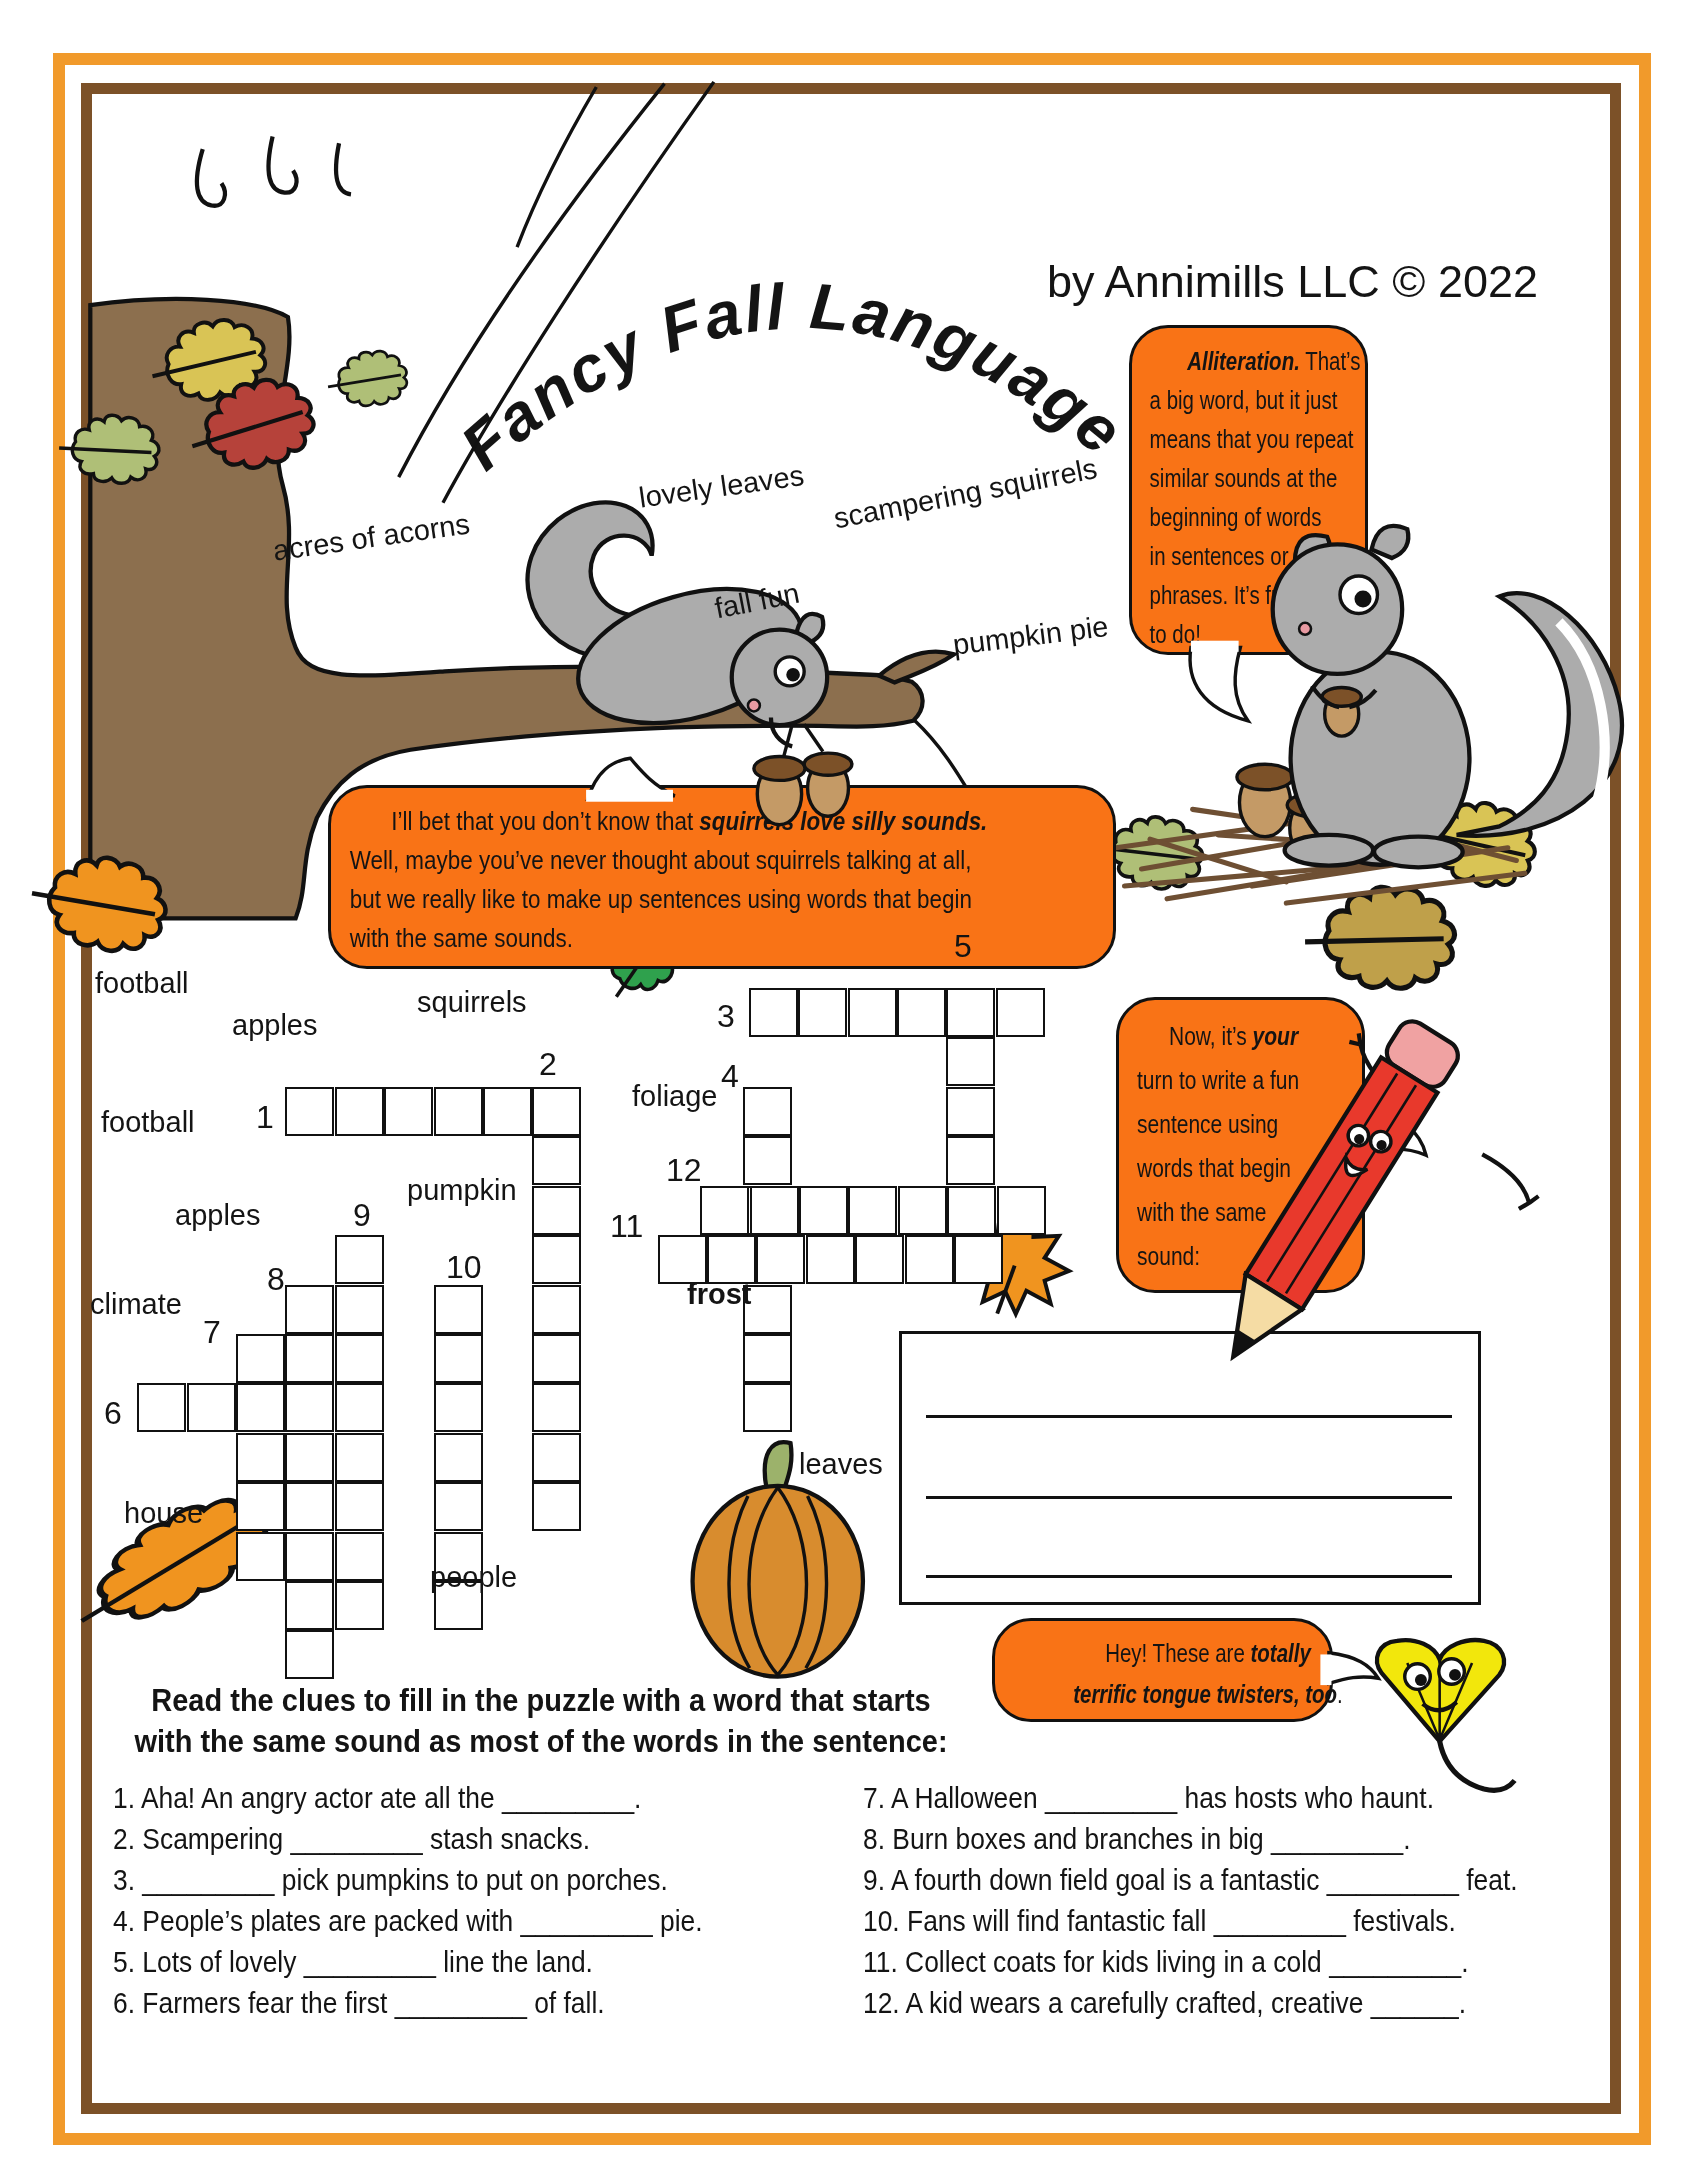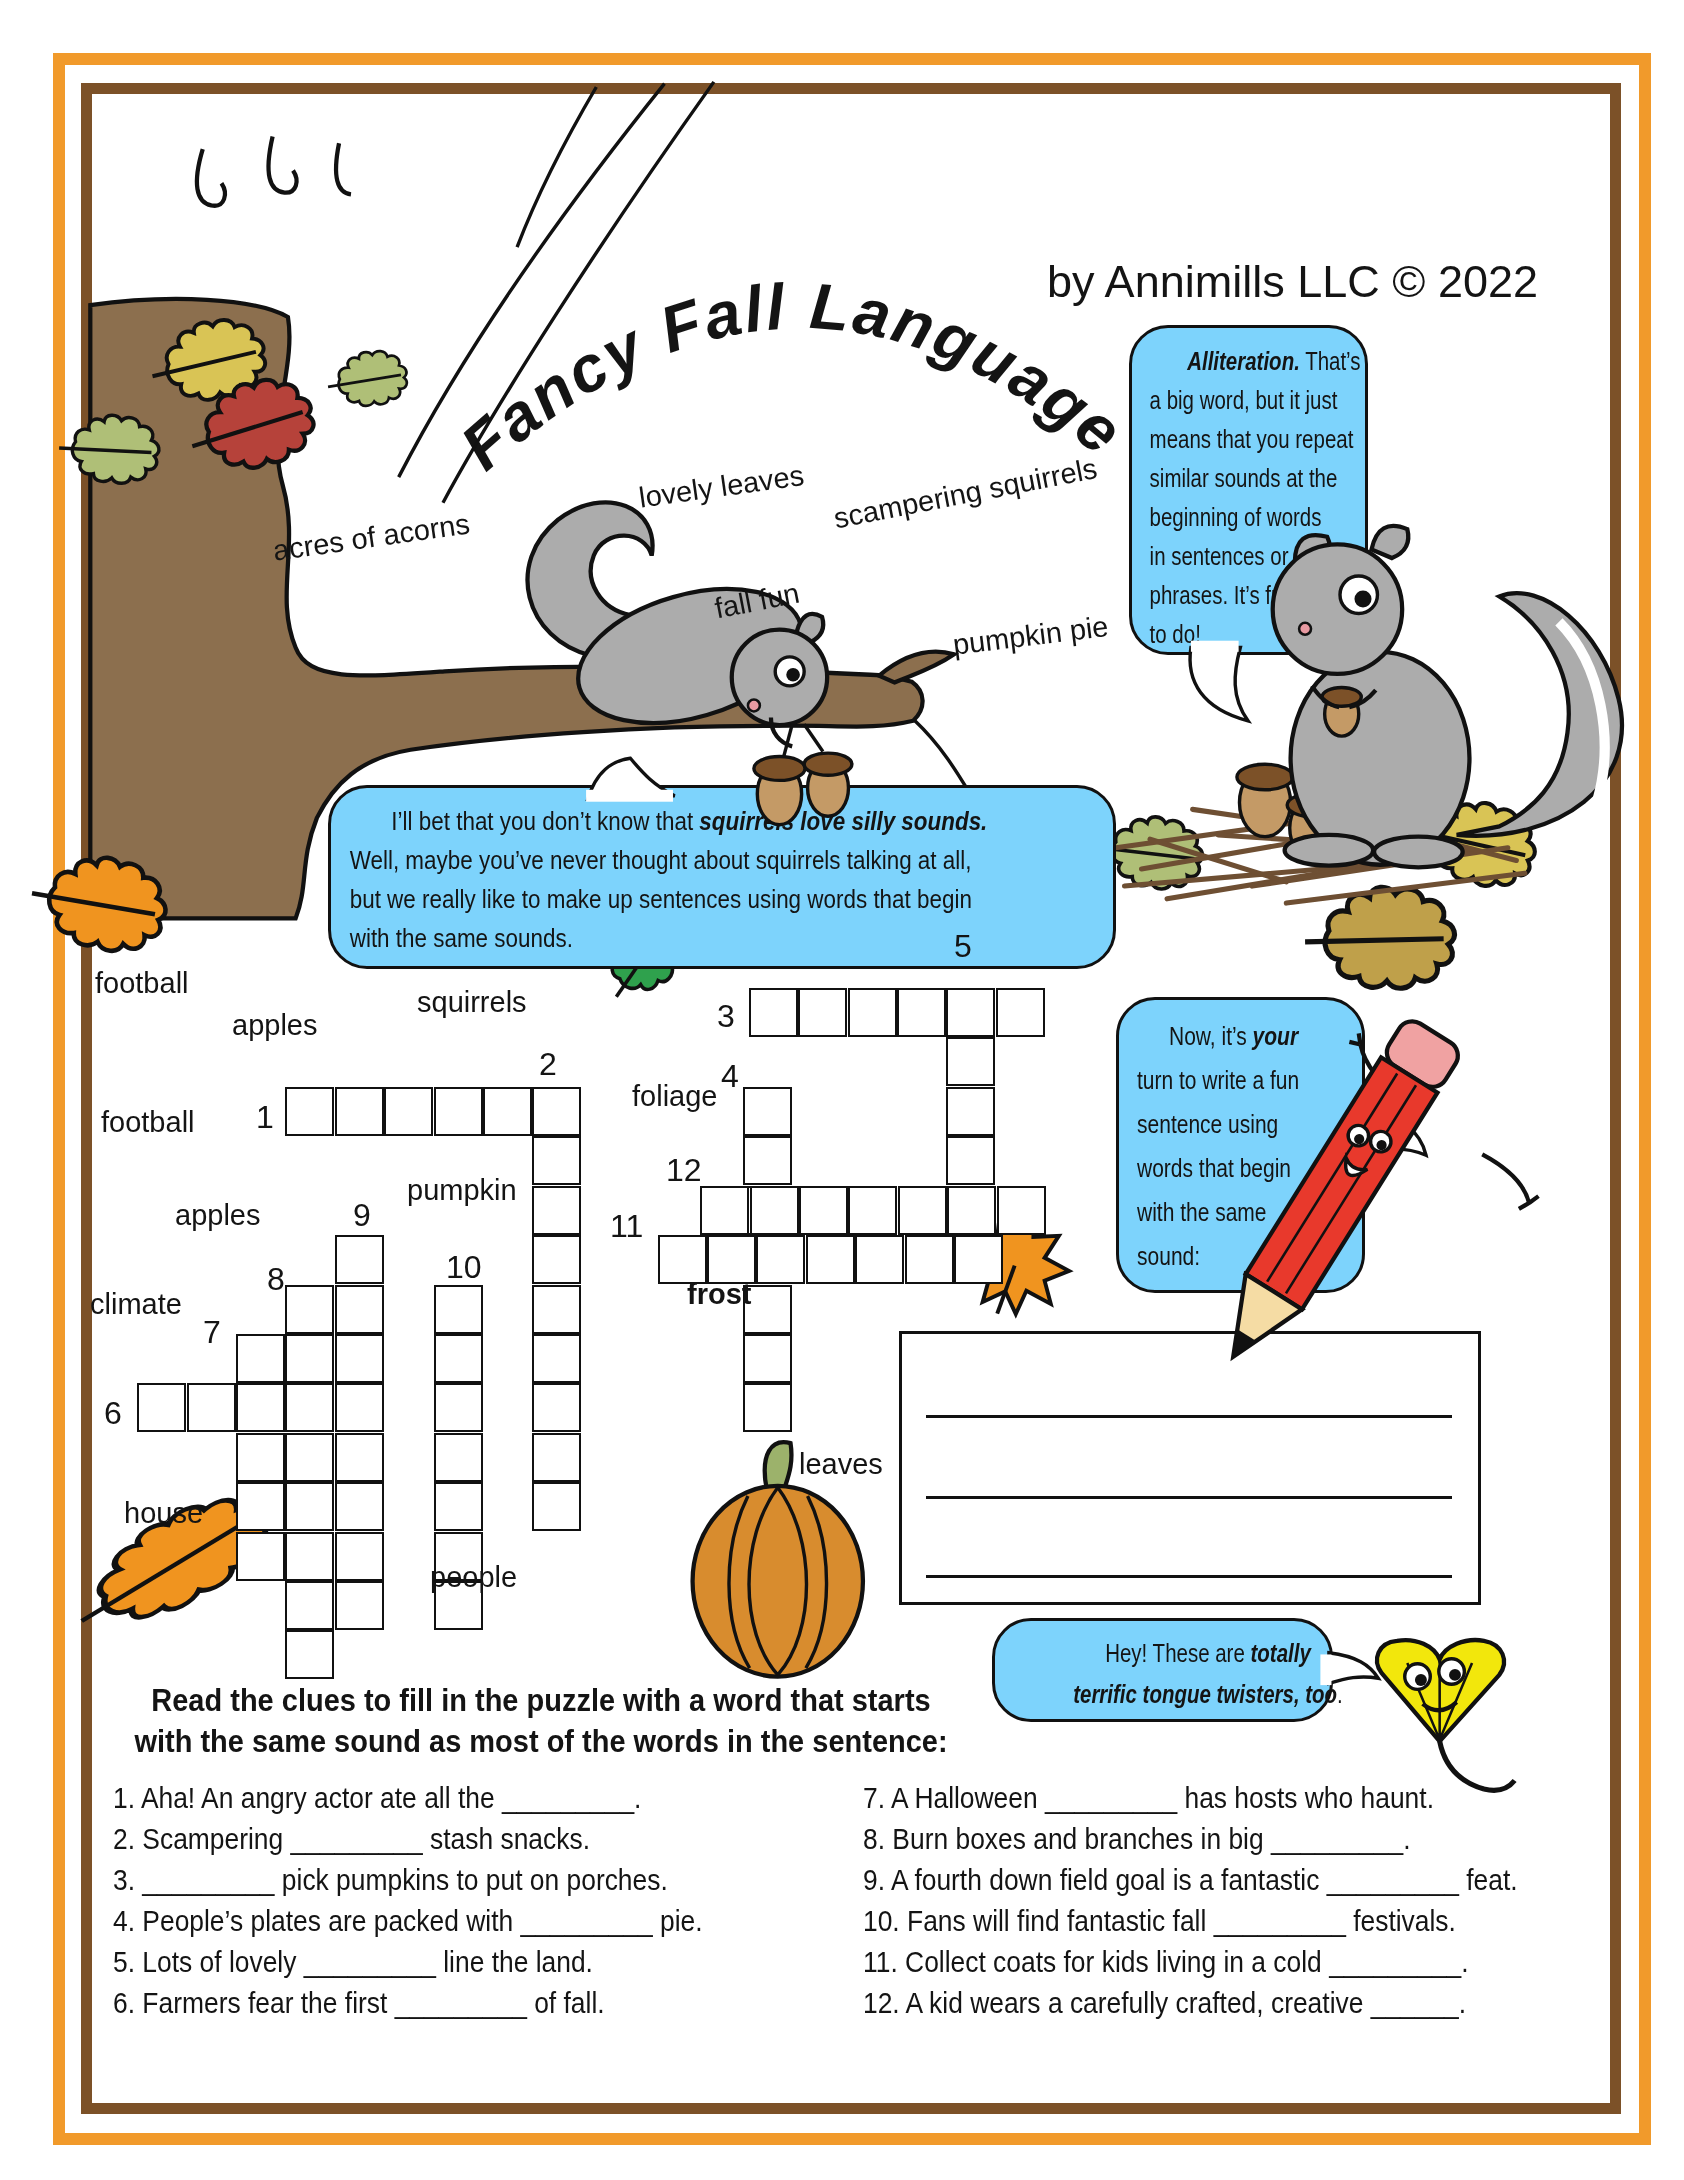--- a/index.html
+++ b/index.html
@@ -11,21 +11,21 @@
   svg.layer{position:absolute;left:0;top:0;width:1685px;height:2181px;}
   #art{z-index:1}
   #art-top{z-index:8;pointer-events:none}
   .masthead{position:absolute;left:92px;top:75px;z-index:2;white-space:nowrap;}
   .t-main{font-family:"Liberation Serif",serif;font-size:167px;color:#F6A02C;letter-spacing:1.7px;}
   .t-accent{font-family:"Liberation Serif",serif;font-size:181px;color:#7D4E24;font-weight:bold;font-style:italic;margin-left:29px;}
   .byline{position:absolute;left:1022px;top:256px;width:516px;text-align:right;font-size:45px;z-index:2;}
   .arc-svg{position:absolute;left:426px;top:192px;width:767px;height:341px;z-index:2;overflow:visible;}
   .subtitle{position:absolute;left:511px;top:414px;width:596px;text-align:center;font-size:34px;z-index:2;}
   .phrase{position:absolute;font-size:29px;white-space:nowrap;z-index:4;}
-  .bubble{position:absolute;background:#7dd3fc;border:3.4px solid #111;border-radius:39px;z-index:5;box-sizing:border-box;}
+  .bubble{position:absolute;background:#f97316;border:3.4px solid #111;border-radius:39px;z-index:5;box-sizing:border-box;}
   .bubble-text{padding:13.6px 17px 8.5px 22px;}
   .bln{white-space:nowrap;}
   .seg-bi{font-weight:bold;font-style:italic;}
   #puzzle{position:absolute;left:0;top:0;z-index:7;}
   .cell{position:absolute;width:49px;height:49px;background:#fff;border:2.6px solid #111;box-sizing:border-box;}
   .pnum{position:absolute;font-size:32px;z-index:7;}
   .wlabel{position:absolute;font-size:29px;z-index:6;white-space:nowrap;}
   .write-box{position:absolute;background:#fff;border:3.4px solid #111;z-index:2;}
   .write-line{position:absolute;left:24px;right:25.6px;border-top:3.4px solid #111;}
   .instructions{position:absolute;left:81px;top:1680px;width:920px;text-align:center;

